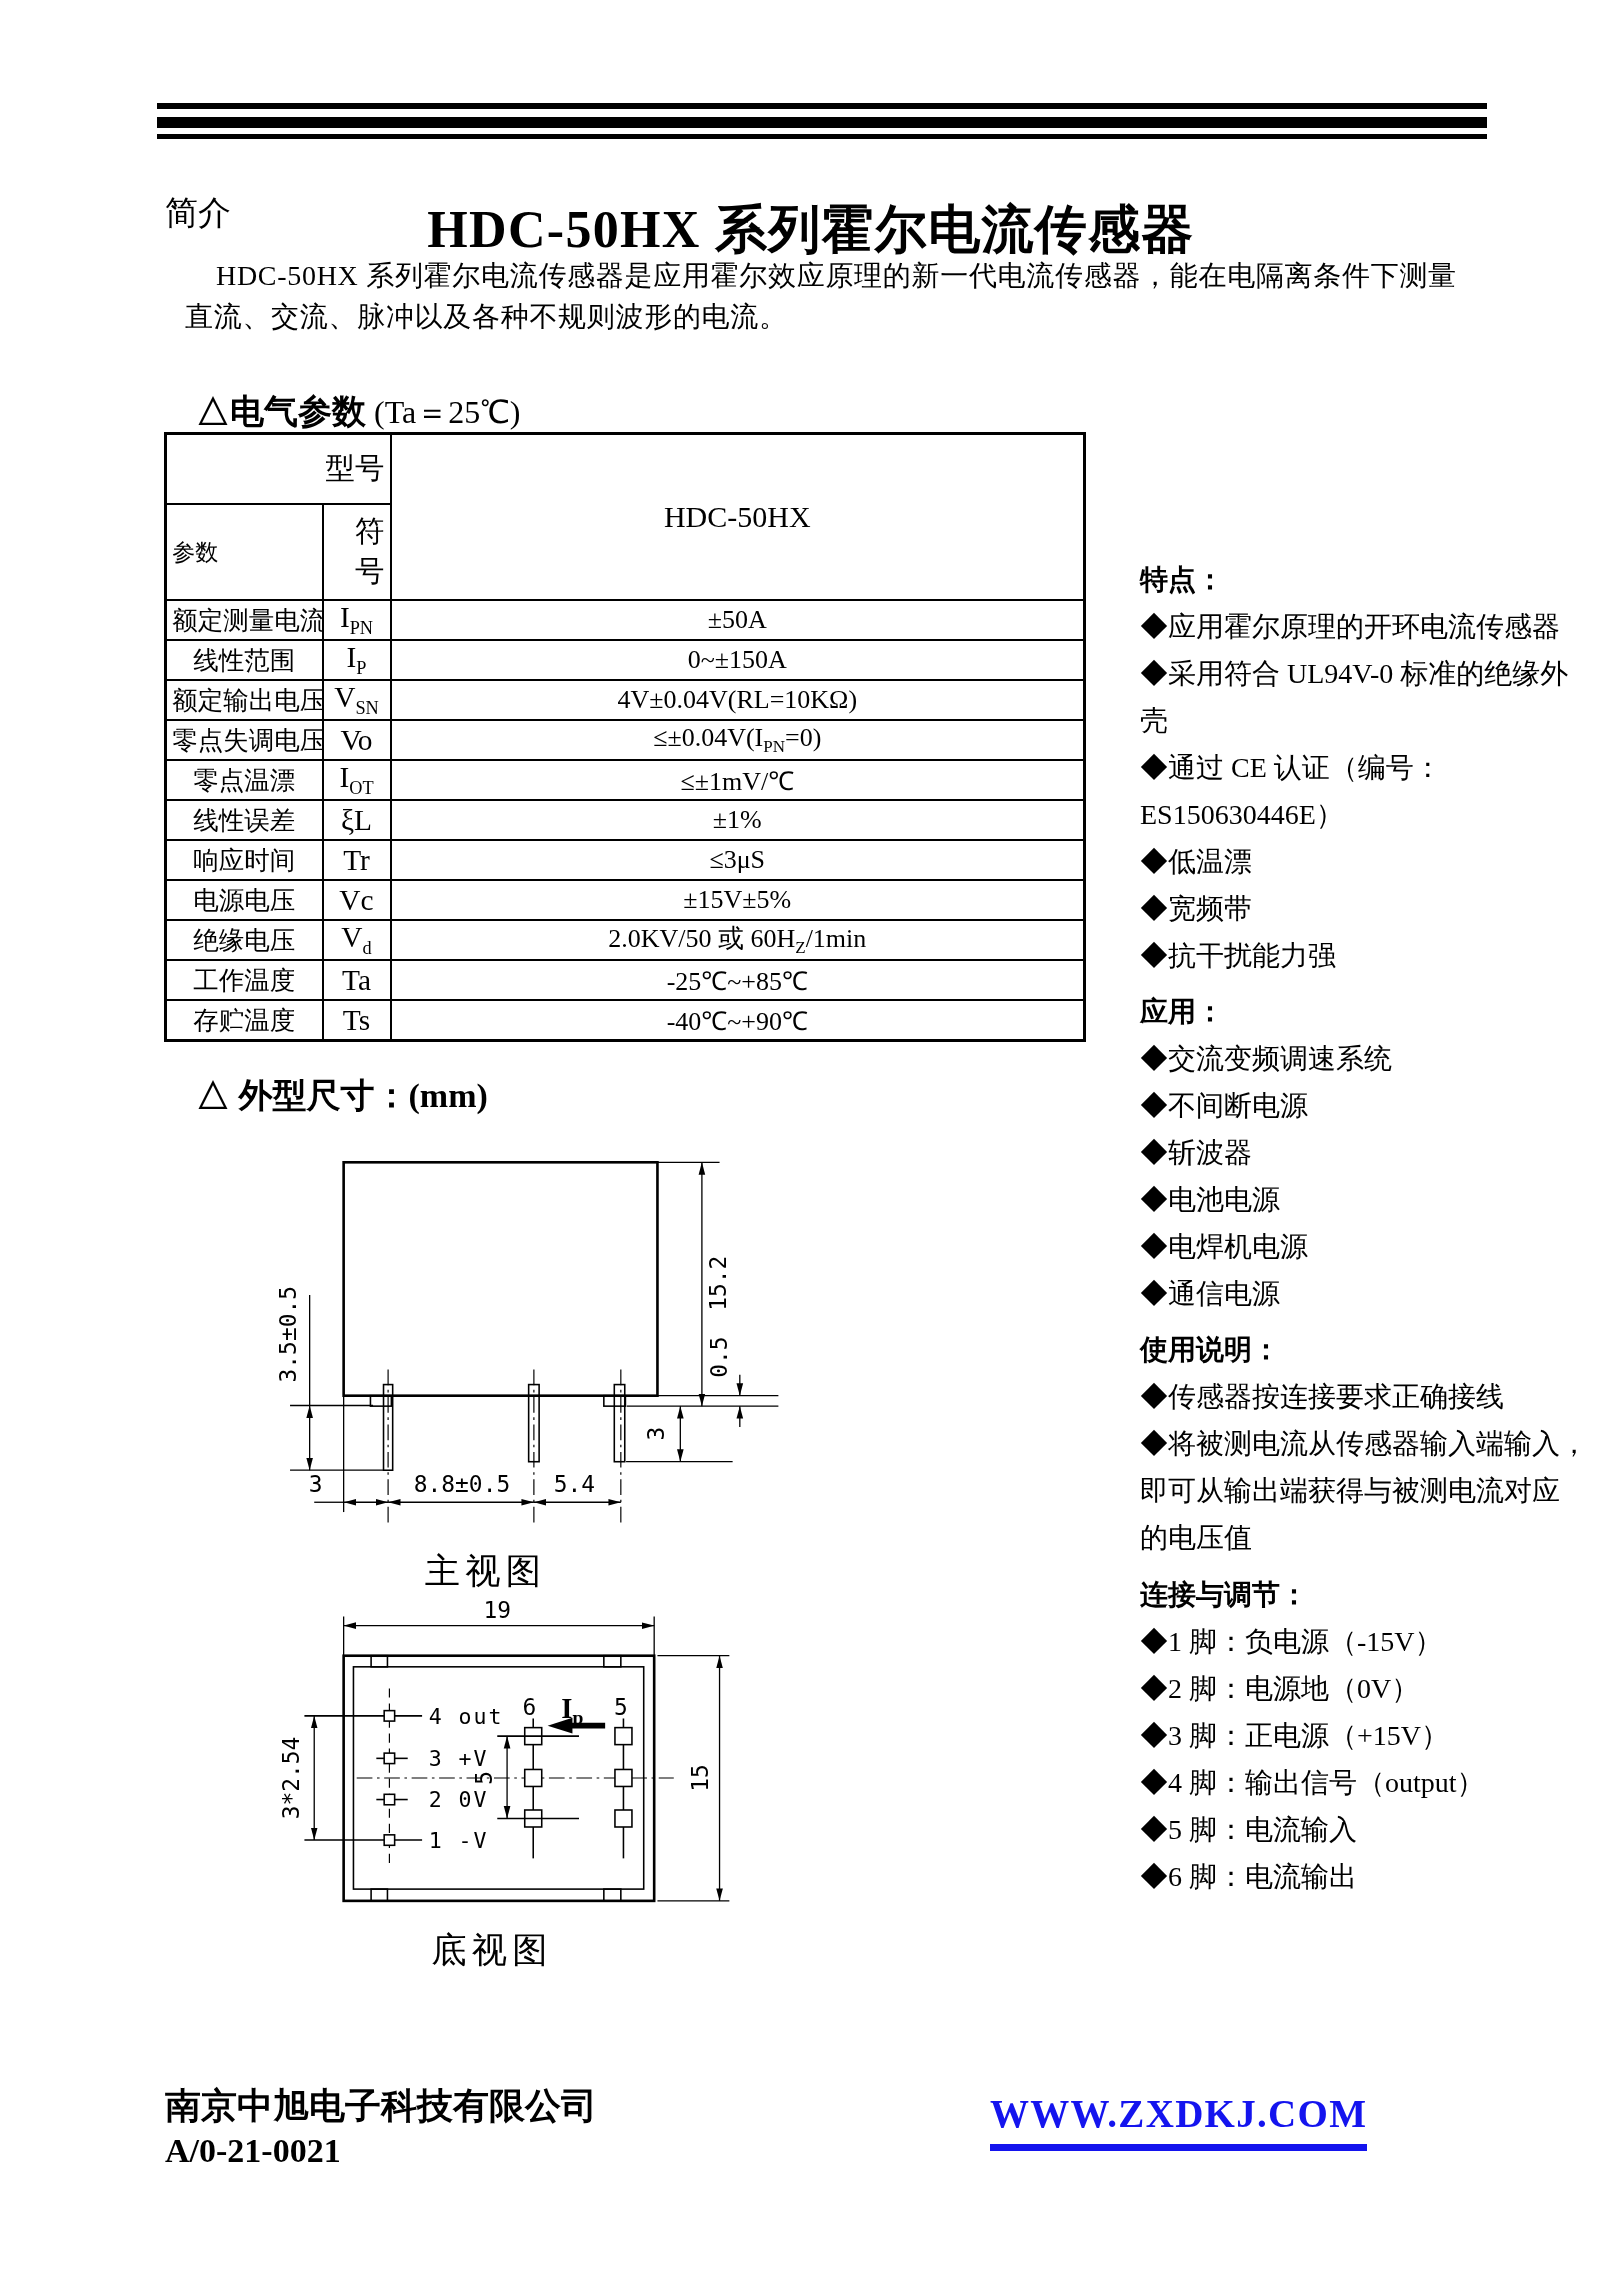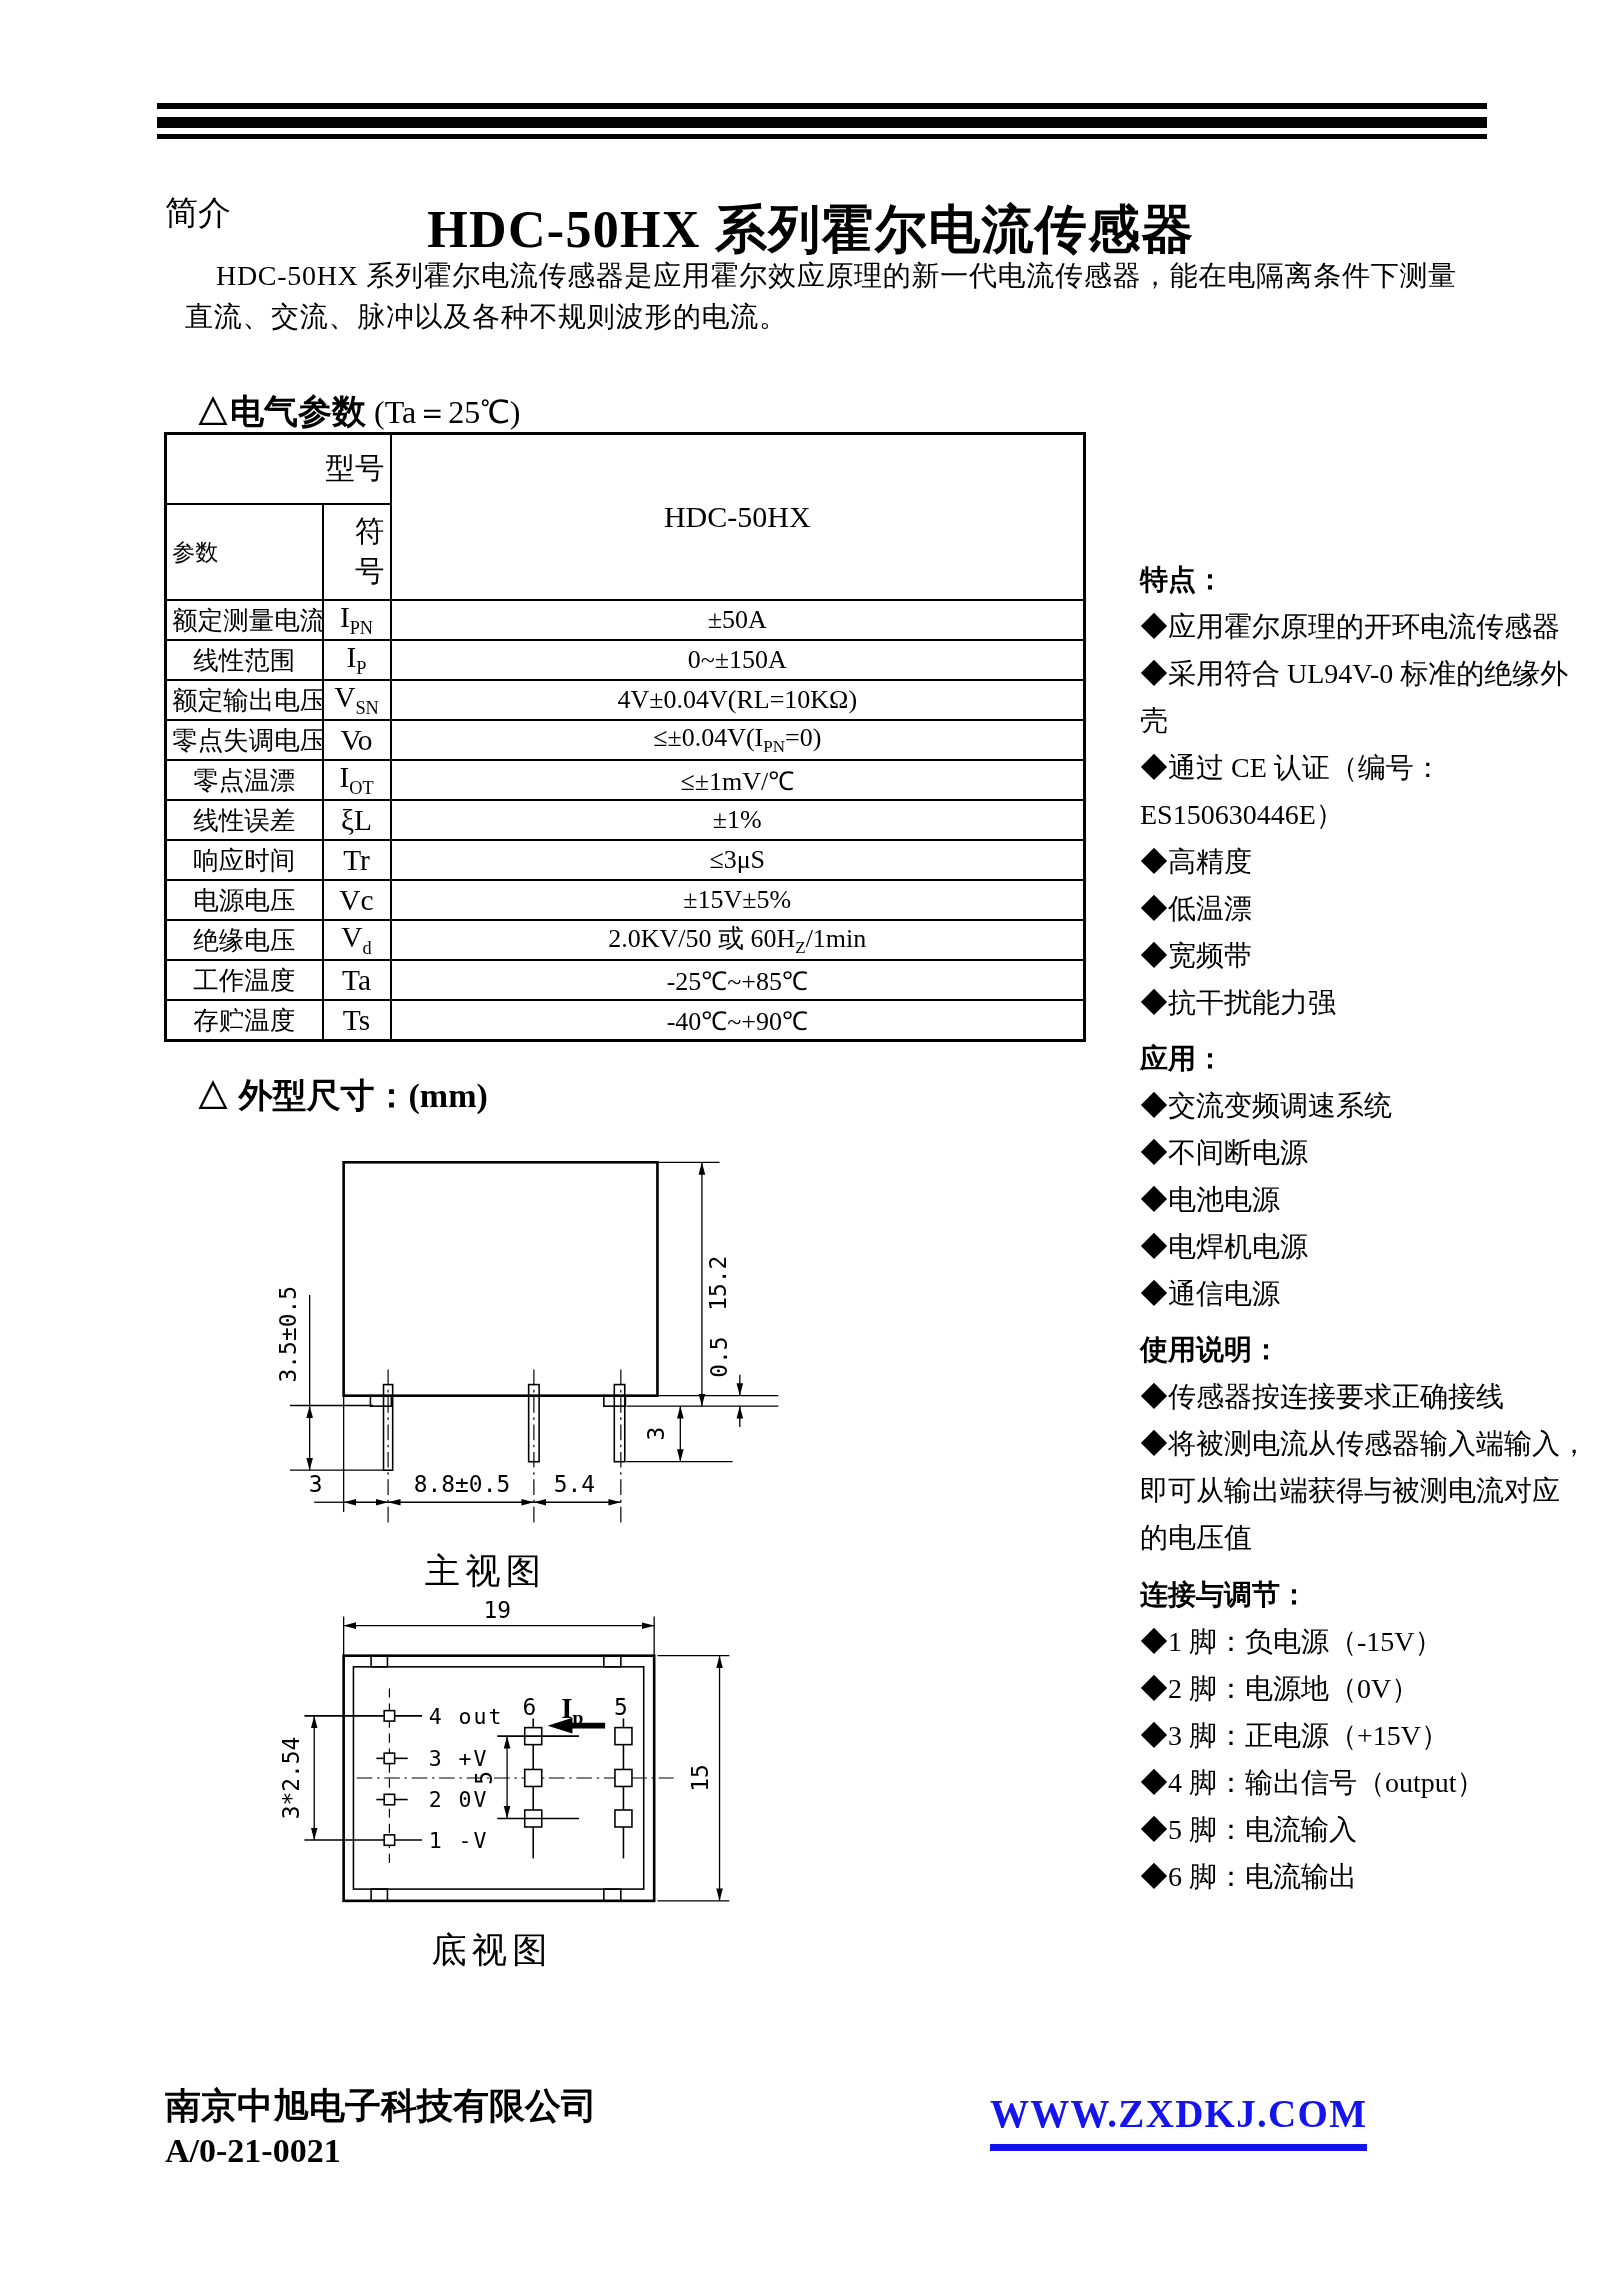--- a/index.html
+++ b/index.html
@@ -302,29 +302,29 @@
   </svg>
 
   <div id="sidebar">
       <div class="sb-sec">
         <div class="sb-title">特点：</div>
         <div class="sb-line">◆应用霍尔原理的开环电流传感器</div>
         <div class="sb-line">◆采用符合 UL94V-0 标准的绝缘外</div>
         <div class="sb-line">壳</div>
         <div class="sb-line">◆通过 CE 认证（编号：</div>
         <div class="sb-line">ES150630446E）</div>
-        <div class="sb-line">◆高精度</div>
         <div class="sb-line">◆低温漂</div>
         <div class="sb-line">◆宽频带</div>
         <div class="sb-line">◆抗干扰能力强</div>
       </div>
       <div class="sb-sec">
         <div class="sb-title">应用：</div>
         <div class="sb-line">◆交流变频调速系统</div>
         <div class="sb-line">◆不间断电源</div>
+        <div class="sb-line">◆斩波器</div>
         <div class="sb-line">◆电池电源</div>
         <div class="sb-line">◆电焊机电源</div>
         <div class="sb-line">◆通信电源</div>
       </div>
       <div class="sb-sec">
         <div class="sb-title">使用说明：</div>
         <div class="sb-line">◆传感器按连接要求正确接线</div>
         <div class="sb-line">◆将被测电流从传感器输入端输入，</div>
         <div class="sb-line">即可从输出端获得与被测电流对应</div>
         <div class="sb-line">的电压值</div>

